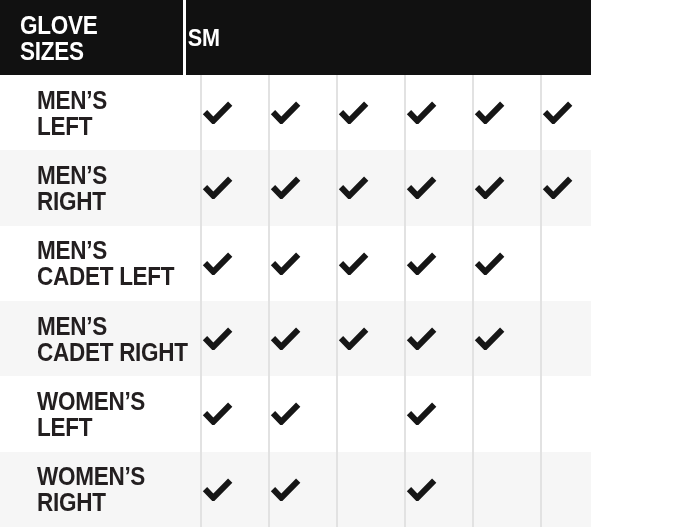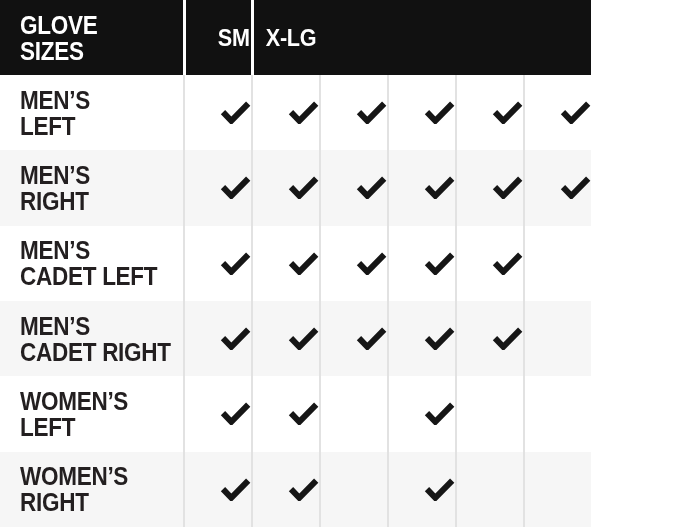--- a/index.html
+++ b/index.html
@@ -29,28 +29,28 @@
   }
 
   
   .size-chart > .row:not(.header):nth-child(odd) {
     background: var(--row-alt-bg, #f6f6f6);
   }
 
   .cell {
     display: flex;
     align-items: center;
-    justify-content: flex-end;
+    justify-content: flex-start;
     min-width: 0;
   }
 
   .header .cell { border-left: 3px solid var(--header-text, #ffffff); }
   .header .corner-cell { border-left: none; }
 
-  .row:not(.header) .cell { border-left: 2px solid var(--divider, #e2e2e2); }
+  .row:not(.header) .cell { border-left: 2px solid var(--divider, #e2e2e2); margin-left: 17px; }
   .row:not(.header) .label-cell { border-left: none; }
 
   .corner-cell, .label-cell {
     flex-direction: column;
     align-items: flex-start;
     justify-content: center;
     padding-left: 20px;
   }
 
   .cond {
@@ -88,23 +88,20 @@
 <div class="size-chart">
 
   <div class="row header">
     <div class="cell corner-cell">
       <span class="cond">GLOVE</span>
       <span class="cond">SIZES</span>
     </div>
     <div class="cell hcell">
         <span class="cond">SM</span>
       </div>
-    <div class="cell hcell">
-        <span class="cond">X-LG</span>
-      </div>
   </div>
 
   <div class="row">
     <div class="cell label-cell">
       <span class="cond">MEN’S</span>
       <span class="cond">LEFT</span>
     </div>
     <div class="cell check-cell">
         <svg class="check" width="31" height="23" viewBox="0 0 31 23" aria-hidden="true">
     <path d="M3 11.2 L11.3 19.8 L28.2 2.6" fill="none" stroke="#161616" stroke-width="6" stroke-linecap="butt" stroke-linejoin="miter"></path>

